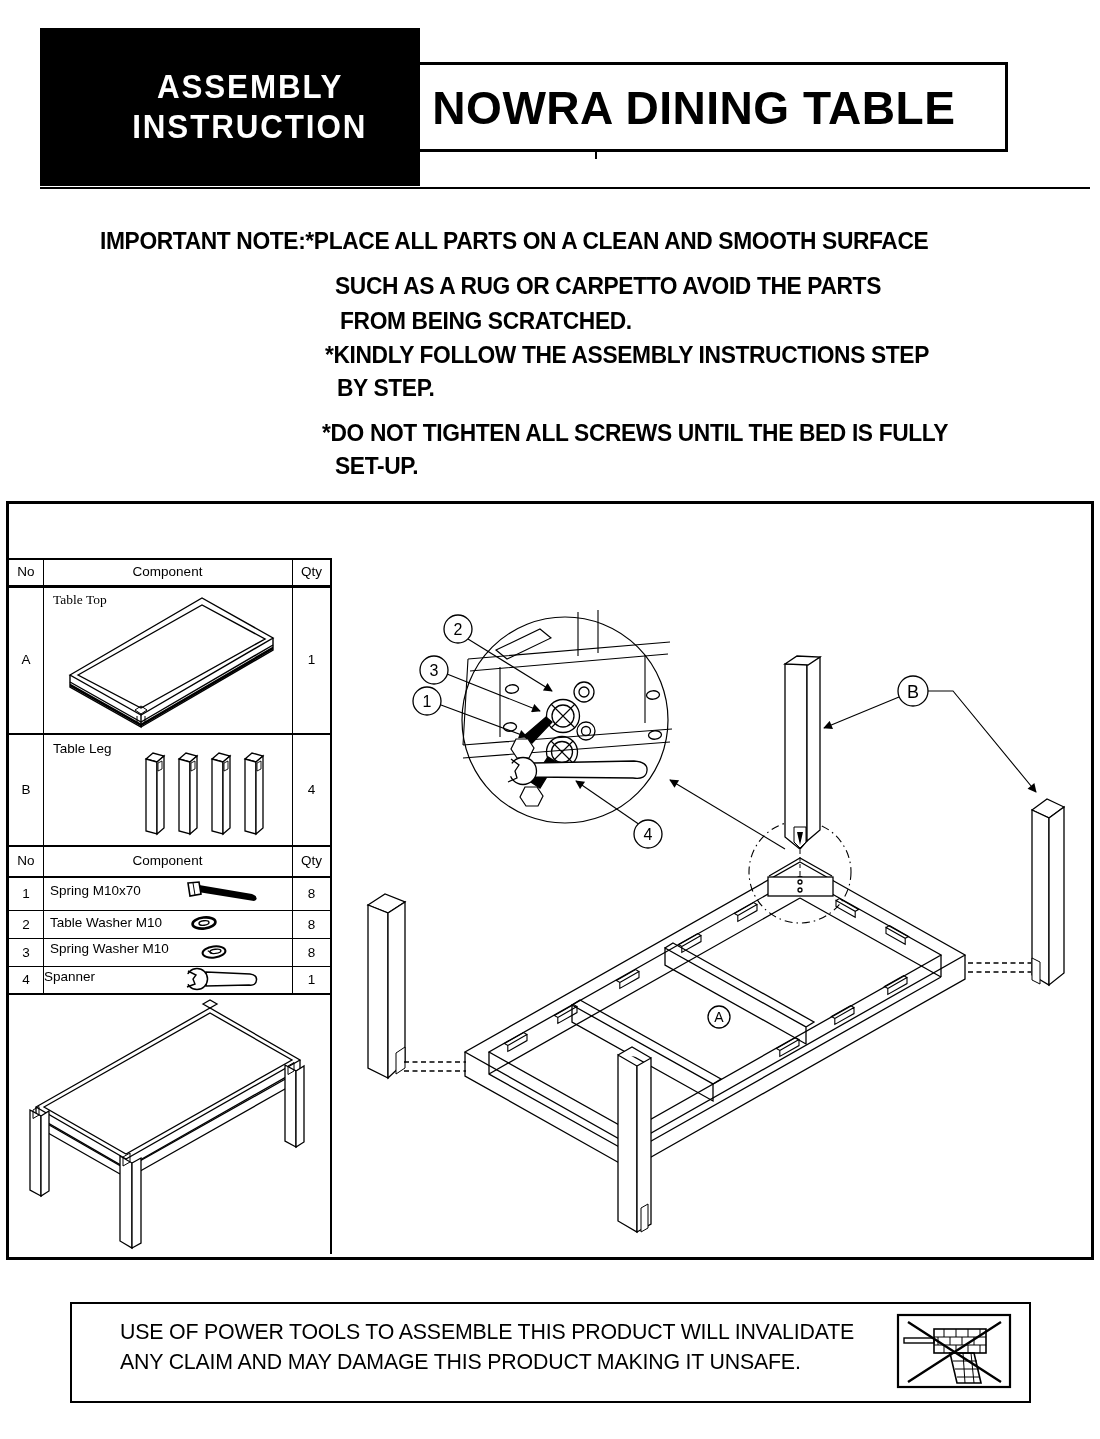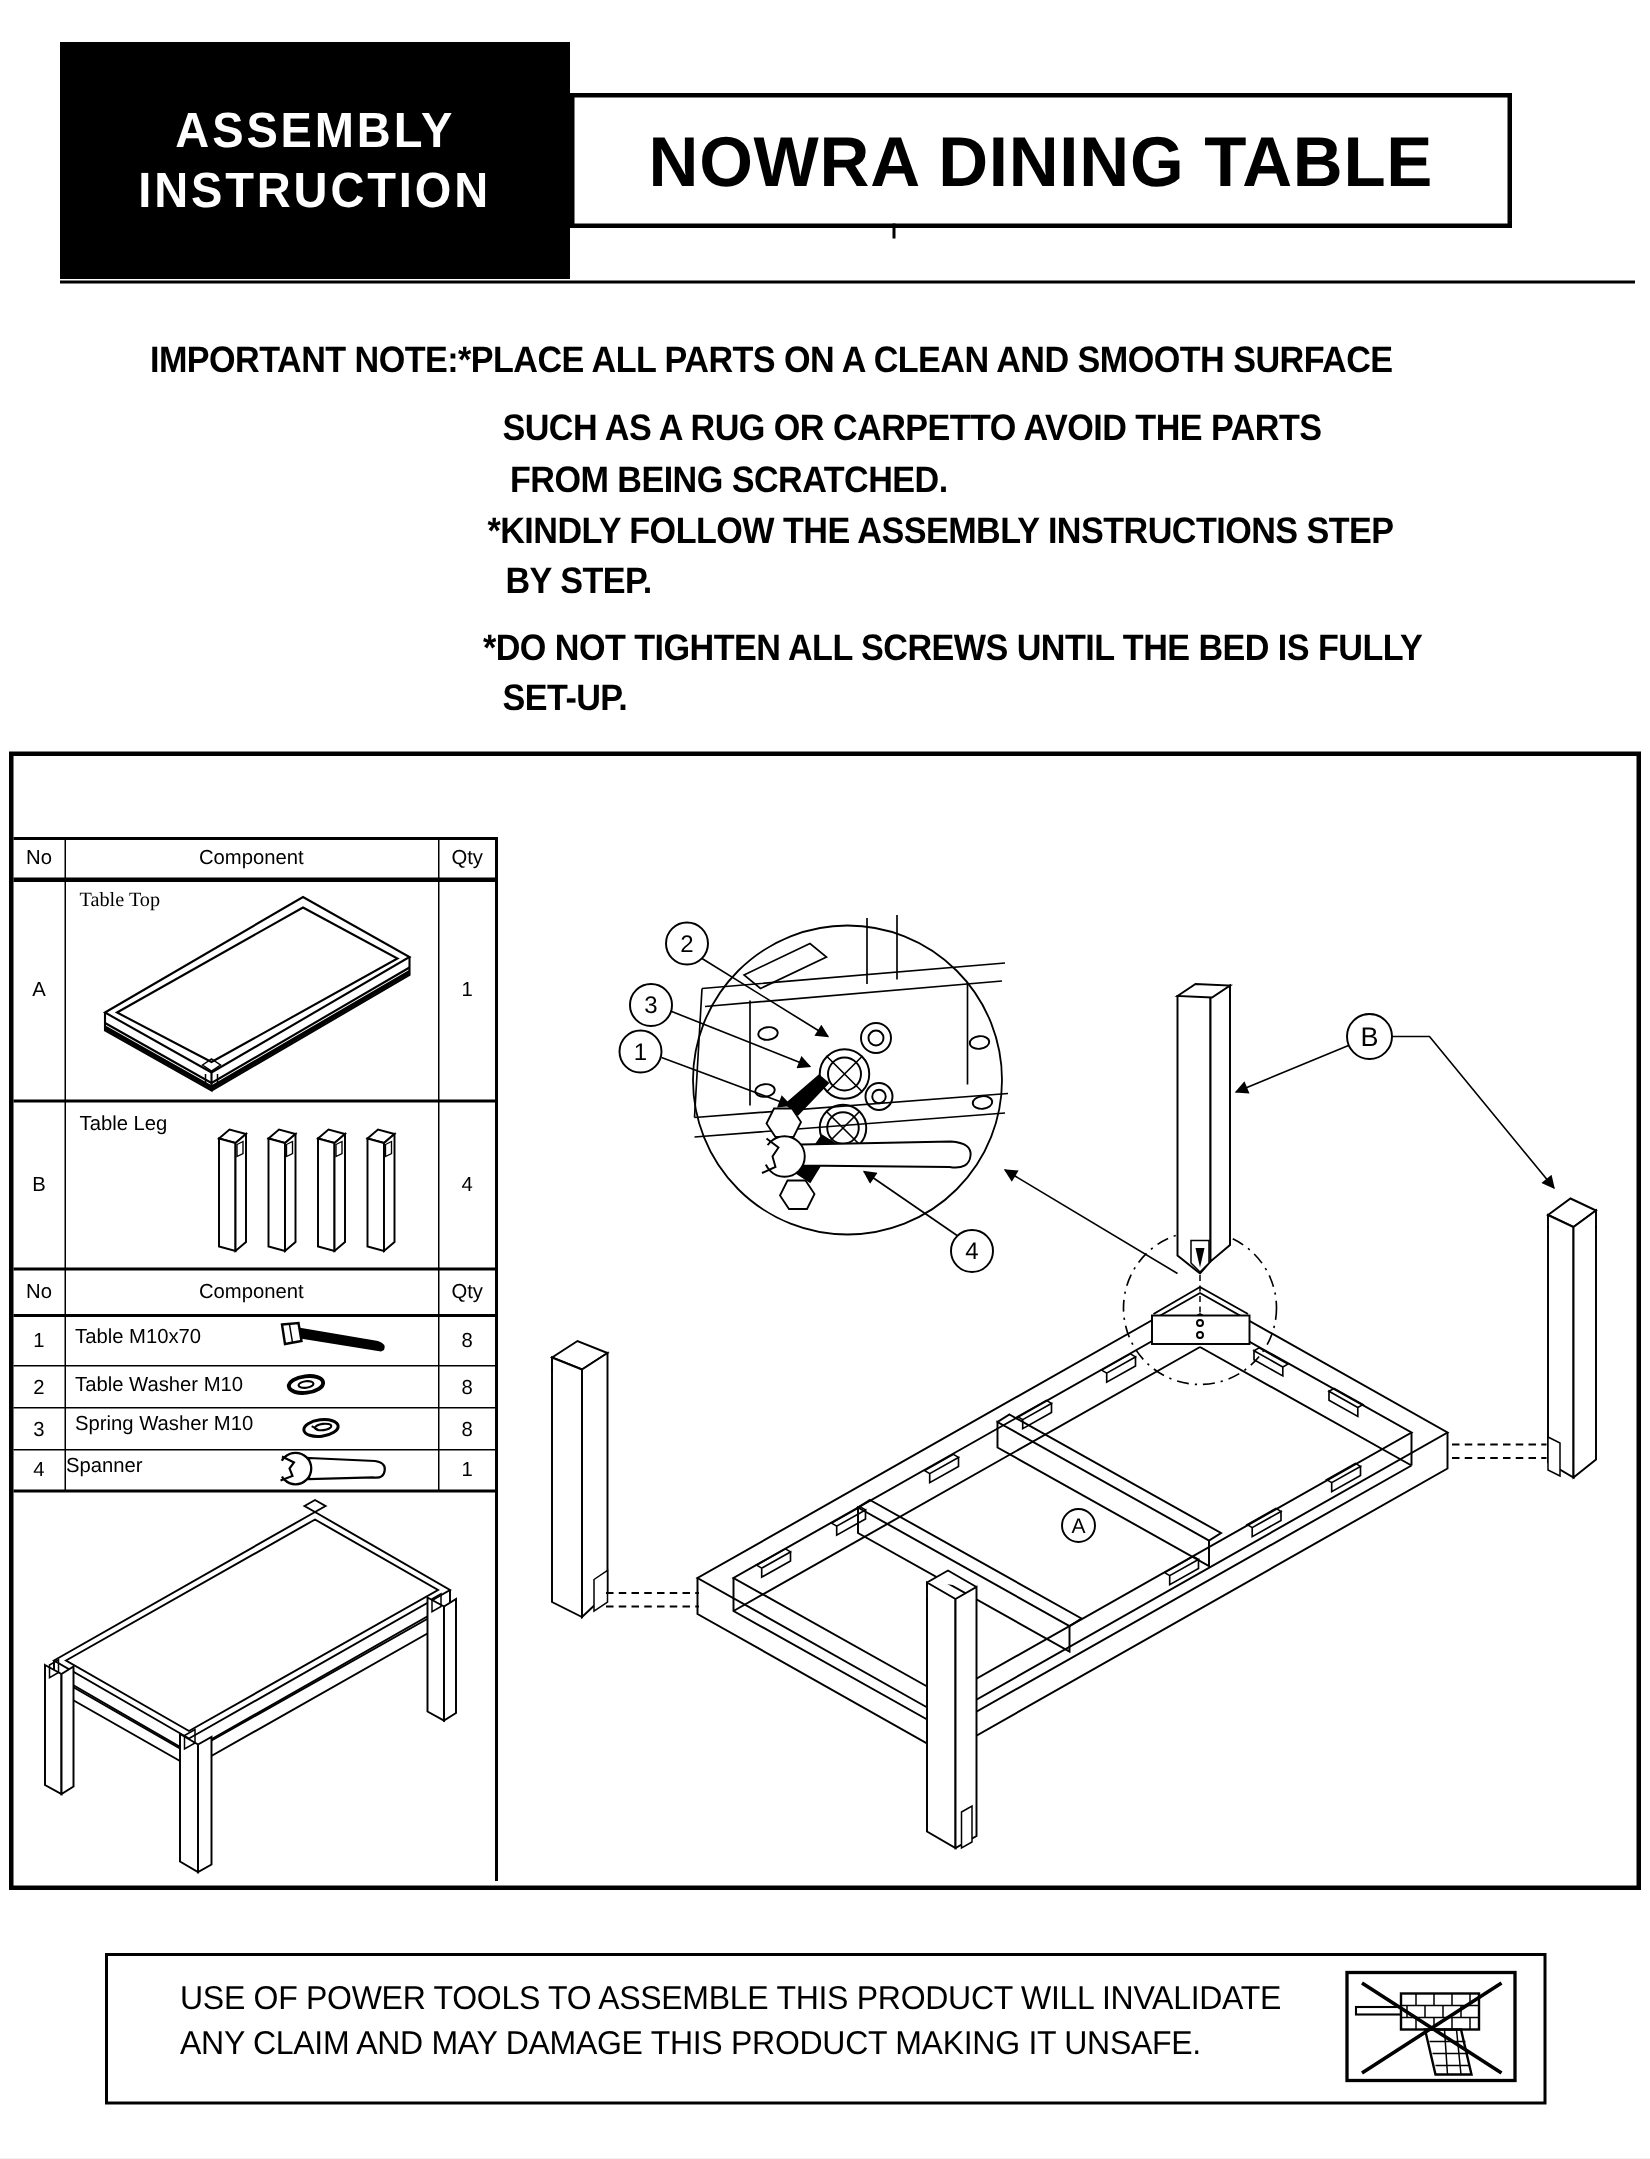--- a/index.html
+++ b/index.html
@@ -21,21 +21,21 @@
   .warnbox{position:absolute;border:2px solid #000;}
   .warn-line{position:absolute;font-size:22px;letter-spacing:-0.2px;white-space:nowrap;
              transform:scaleX(0.97);transform-origin:left top;}
   svg text{font-family:"Liberation Sans",sans-serif;}
 </style>
 </head>
 <body>
 
 <div class="page">
 
-  <div class="abs badge" style="left:40px;top:28px;width:340px;height:158px;">
+  <div class="abs badge" style="left:40px;top:28px;width:340px;height:158px;padding-left:40px;">
     <div>ASSEMBLY</div>
     <div>INSTRUCTION</div>
   </div>
   <div class="abs titlebox" style="left:380px;top:62px;width:622px;height:84px;">
     <div>NOWRA DINING TABLE</div>
   </div>
   <div class="ln" style="left:40px;top:187px;width:1050px;height:2px;"></div>
   <div class="ln" style="left:595px;top:149px;width:2px;height:10px;"></div>
 
   <div>
@@ -78,21 +78,21 @@
     <div class="cell" style="left:53px;top:741px;">Table Leg</div>
     <div class="cell ctr" style="left:292px;top:782px;width:39px;">4</div>
   </div>
 
   <div>
     <div class="cell ctr" style="left:9px;top:845px;width:34px;line-height:31px;">No</div>
     <div class="cell ctr" style="left:43px;top:845px;width:249px;line-height:31px;">Component</div>
     <div class="cell ctr" style="left:292px;top:845px;width:39px;line-height:31px;">Qty</div>
 
     <div class="cell ctr" style="left:9px;top:886px;width:34px;">1</div>
-    <div class="cell" style="left:50px;top:883px;">Table M10x70</div>
+    <div class="cell" style="left:50px;top:883px;">Spring M10x70</div>
     <div class="cell ctr" style="left:292px;top:886px;width:39px;">8</div>
 
     <div class="cell ctr" style="left:9px;top:917px;width:34px;">2</div>
     <div class="cell" style="left:50px;top:915px;">Table Washer M10</div>
     <div class="cell ctr" style="left:292px;top:917px;width:39px;">8</div>
 
     <div class="cell ctr" style="left:9px;top:945px;width:34px;">3</div>
     <div class="cell" style="left:50px;top:941px;">Spring Washer M10</div>
     <div class="cell ctr" style="left:292px;top:945px;width:39px;">8</div>
 

